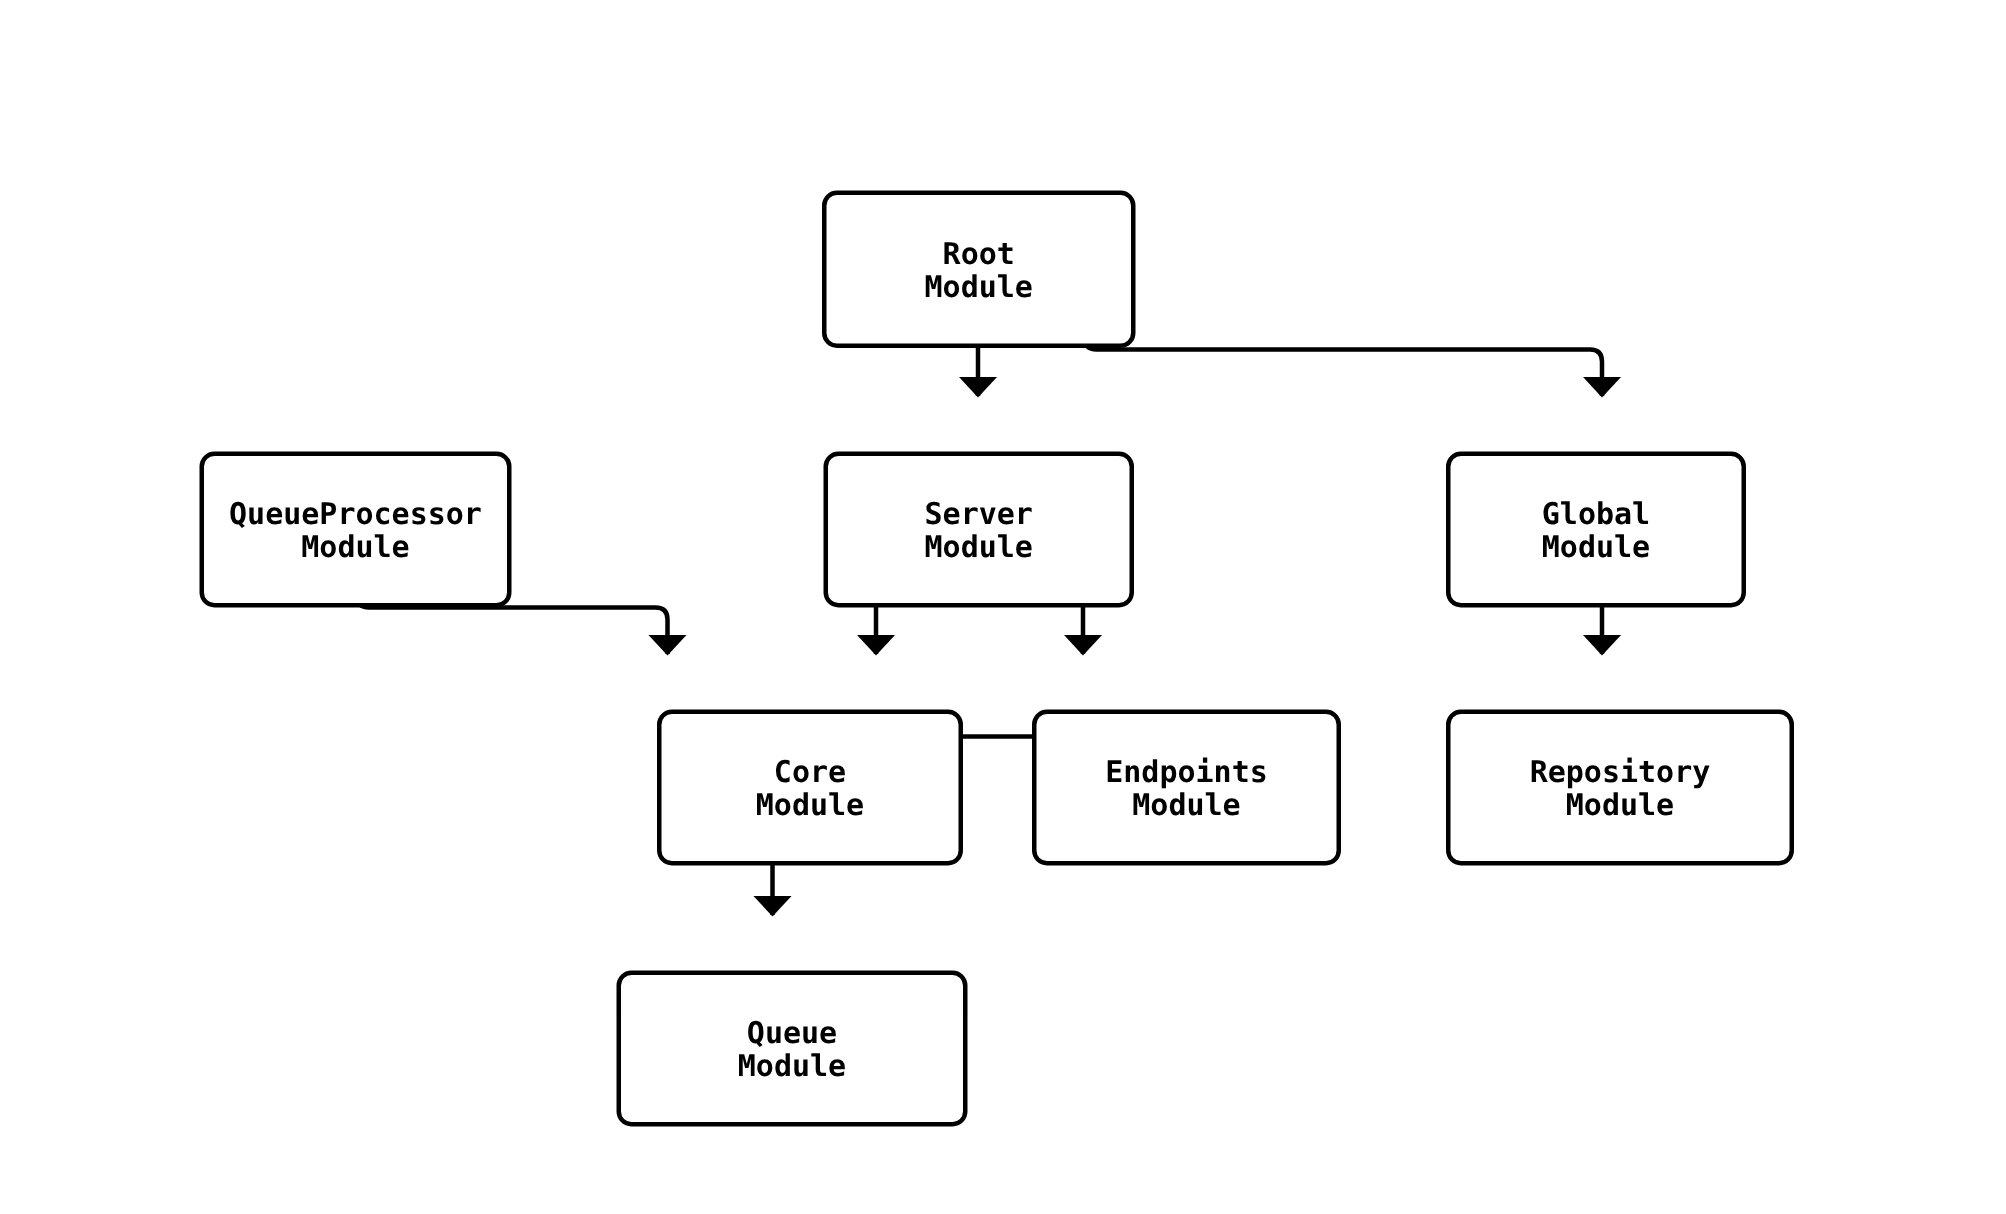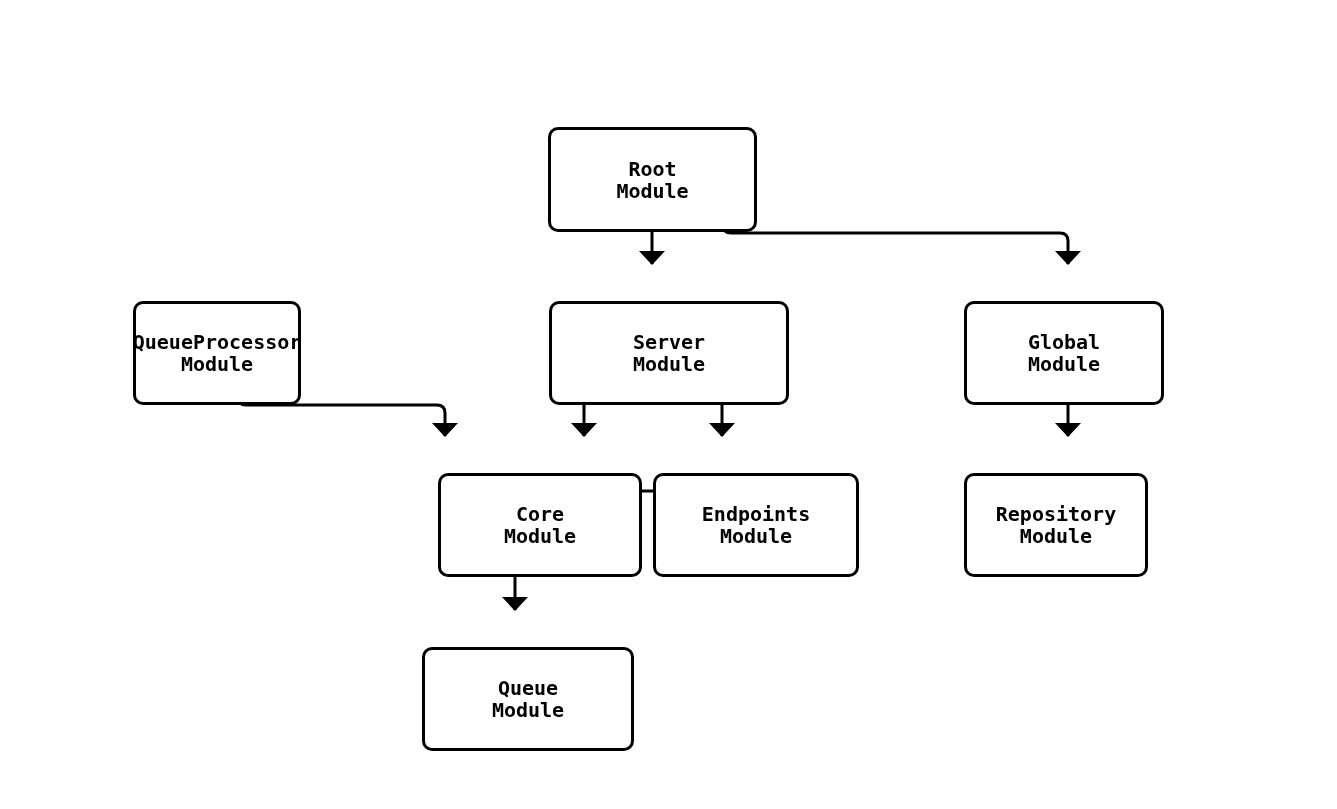--- a/index.html
+++ b/index.html
@@ -72,42 +72,42 @@
       <path class="edge" d="M 722 371 L 722 436" marker-end="url(#arrow)"></path>
       <path class="edge" d="M 1068 371 L 1068 436" marker-end="url(#arrow)"></path>
       <path class="edge" d="M 688 491 L 621 491" marker-end="url(#arrow)"></path>
       <path class="edge" d="M 515 543 L 515 610" marker-end="url(#arrow)"></path>
     </svg>
   <div class="nodes-layer" id="nodes-layer">
       <div class="node" style="left: 548px; top: 93px; width: 209px; height: 105px;">
         <span class="node-label">Root
 Module</span>
       </div>
-      <div class="node" style="left: 133px; top: 267px; width: 168px; height: 104px;">
+      <div class="node" style="left: 133px; top: 267px; width: 208px; height: 104px;">
         <span class="node-label">QueueProcessor
 Module</span>
       </div>
-      <div class="node" style="left: 549px; top: 267px; width: 240px; height: 104px; justify-content: center;">
+      <div class="node" style="left: 549px; top: 267px; width: 207px; height: 104px; justify-content: center;">
         <span class="node-label">Server
 Module</span>
       </div>
       <div class="node" style="left: 964px; top: 267px; width: 200px; height: 104px;">
         <span class="node-label">Global
 Module</span>
       </div>
       <div class="node" style="left: 438px; top: 439px; width: 204px; height: 104px;">
         <span class="node-label">Core
 Module</span>
       </div>
-      <div class="node" style="left: 653px; top: 439px; width: 206px; height: 104px;">
+      <div class="node" style="left: 688px; top: 439px; width: 206px; height: 104px;">
         <span class="node-label">Endpoints
 Module</span>
       </div>
-      <div class="node" style="left: 964px; top: 439px; width: 184px; height: 104px;">
+      <div class="node" style="left: 964px; top: 439px; width: 232px; height: 104px;">
         <span class="node-label">Repository
 Module</span>
       </div>
-      <div class="node" style="left: 422px; top: 613px; width: 212px; height: 104px;">
+      <div class="node" style="left: 411px; top: 613px; width: 234px; height: 104px;">
         <span class="node-label">Queue
 Module</span>
       </div>
     </div>
 </div>
 
 </body></html>

